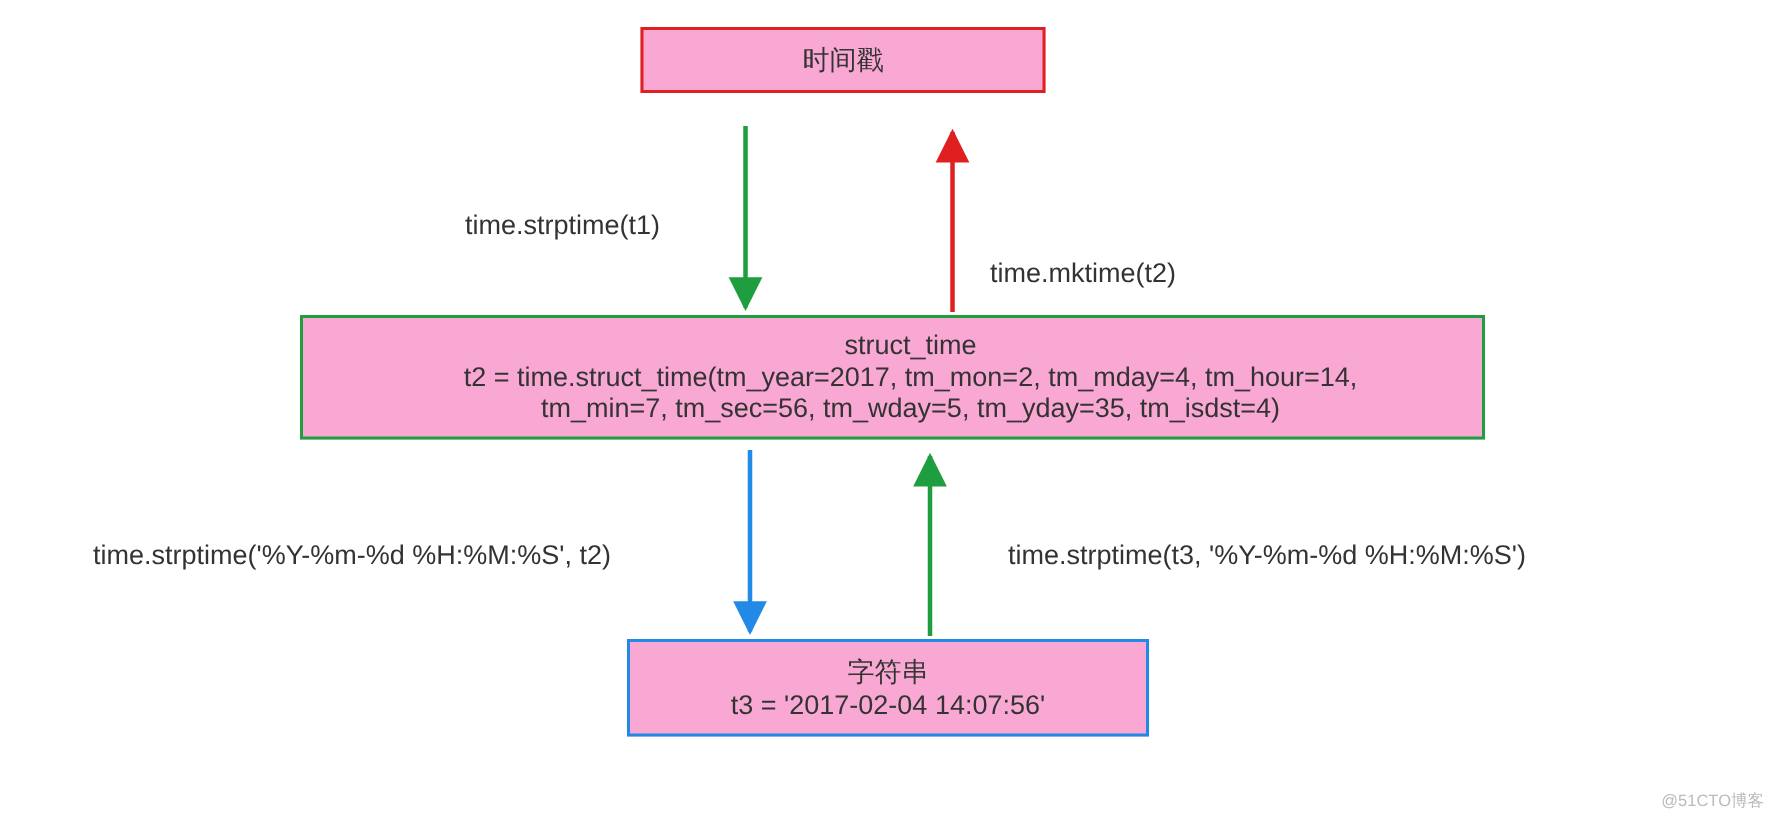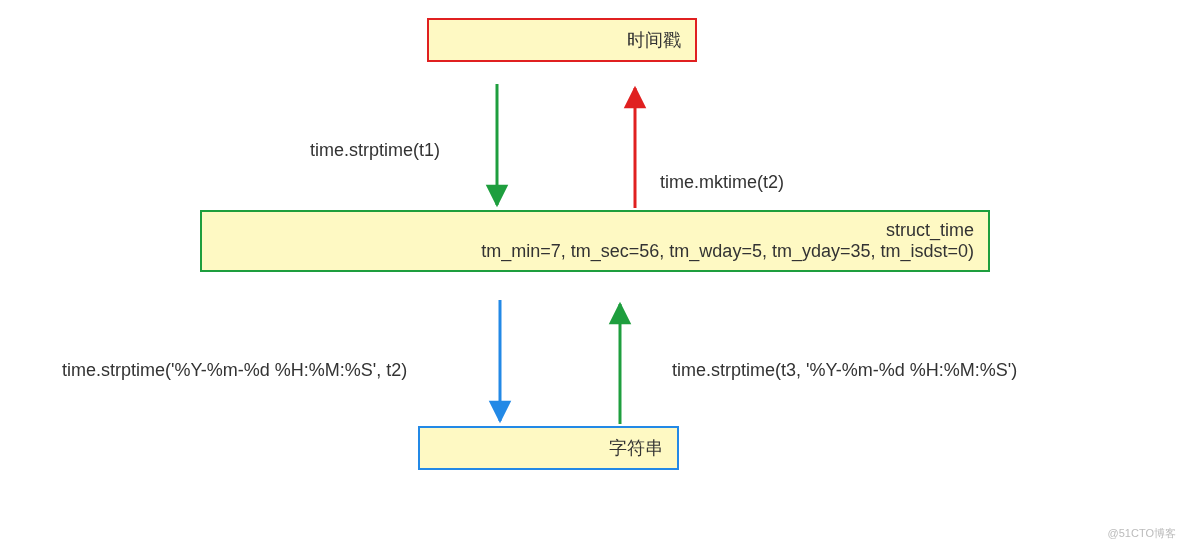--- a/index.html
+++ b/index.html
@@ -9,23 +9,23 @@
     font-family: Arial, "Microsoft YaHei", sans-serif;
     font-size: 18px;
     color: #333;
     background: #fff;
     width: 1184px;
     height: 545px;
     position: relative;
   }
   .box {
     position: absolute;
-    text-align: right;
+    text-align: center;
     padding: 8px 14px;
-    background: #fef9c3;
+    background: #f9a8d4;
   }
   .box-red    { border: 2.5px solid #e02020; }
   .box-green  { border: 2.5px solid #1e9e3e; padding-left: 38px; }
   .box-blue   { border: 2.5px solid #2389e6; }
   .box-title  { display: block; }
   .box-value  { display: block; }
   .label {
     position: absolute;
     white-space: nowrap;
   }
@@ -46,25 +46,27 @@
 </style>
 </head>
 <body>
 
 <div class="box box-red" style="left:427px; top:18px; width:270px;">
   <span class="box-title">时间戳</span>
 </div>
 
 <div class="box box-green" style="left:200px; top:210px; width:790px;">
   <span class="box-title">struct_time</span>
-  <span class="box-value">tm_min=7, tm_sec=56, tm_wday=5, tm_yday=35, tm_isdst=0)</span>
+  <span class="box-value">t2 = time.struct_time(tm_year=2017, tm_mon=2, tm_mday=4, tm_hour=14,</span>
+  <span class="box-value">tm_min=7, tm_sec=56, tm_wday=5, tm_yday=35, tm_isdst=4)</span>
 </div>
 
-<div class="box box-blue" style="left:418px; top:426px; width:261px;">
+<div class="box box-blue" style="left:418px; top:426px; width:348px;">
   <span class="box-title">字符串</span>
+  <span class="box-value">t3 = '2017-02-04 14:07:56'</span>
 </div>
 
 <span class="label" style="left:310px; top:140px;">time.strptime(t1)</span>
 <span class="label" style="left:660px; top:140px;margin-top:32px;">time.mktime(t2)</span>
 <span class="label" style="left:62px; top:360px;">time.strptime('%Y-%m-%d %H:%M:%S', t2)</span>
 <span class="label" style="left:672px; top:360px;">time.strptime(t3, '%Y-%m-%d %H:%M:%S')</span>
 
 <svg class="arrows">
   <defs>
     <marker id="ah-green" viewBox="0 0 12 12" refX="10" refY="6" markerWidth="9" markerHeight="9" orient="auto">

